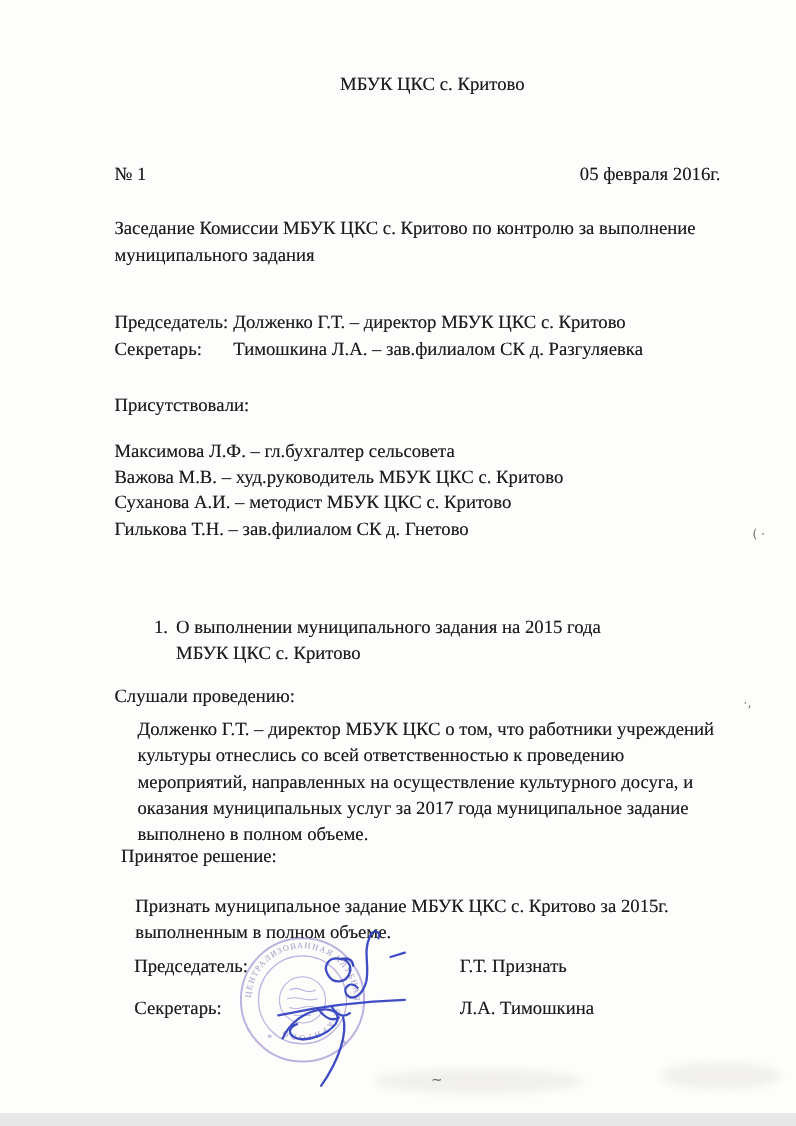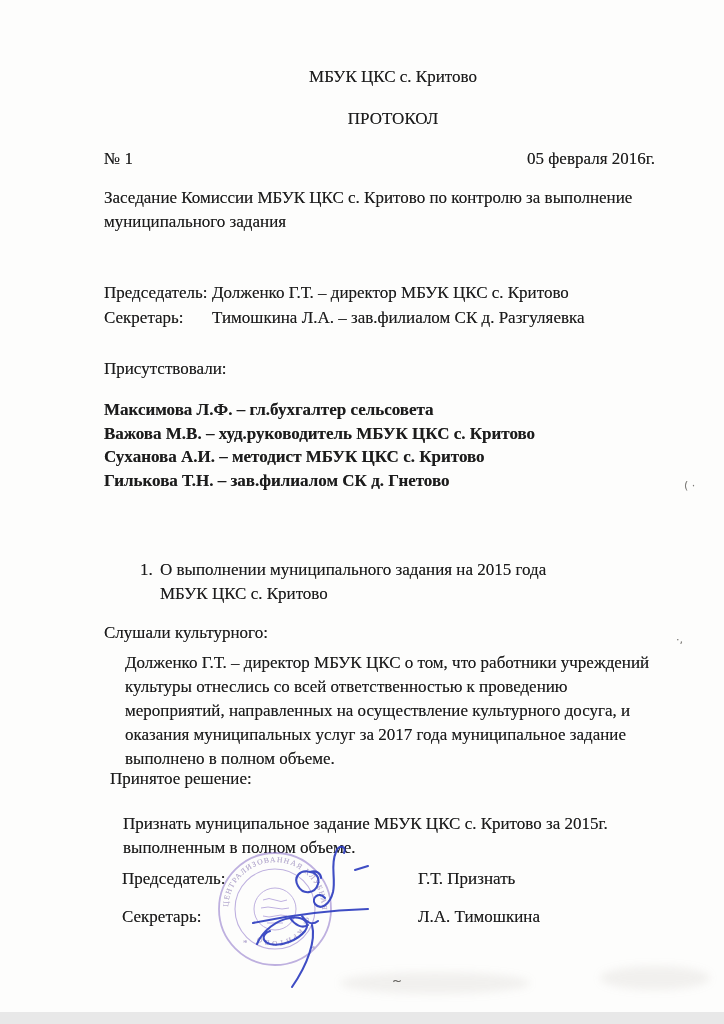--- a/index.html
+++ b/index.html
@@ -14,21 +14,21 @@
     line-height:24px;
     color:#1c1c1c;
   }
   .ink{text-shadow:0 0 .45px rgba(25,25,25,.55);}
   .abs{position:absolute;}
   .center{left:104px;width:578px;text-align:center;}
   .pre{white-space:pre-line;}
   .numrow{left:104px;width:551px;display:flex;justify-content:space-between;}
   .role-row{display:flex;}
   .role-label{flex:0 0 108px;width:108px;}
-  .attendees{line-height:23.7px;font-weight:bold;}
+  .attendees{line-height:23.7px;}
   .item{display:flex;}
   .item-num{flex:0 0 20px;width:20px;}
   .sig-label{position:absolute;left:122px;}
   .sig-name{position:absolute;left:418px;}
   .scanline{
     position:absolute;left:0;top:1017px;width:724px;height:2px;
     background:linear-gradient(90deg,#b3ab9d,#89826f 18%,#9c9488 52%,#8d8578 78%,#b0a899);
     opacity:.85;
   }
   .stamp-sigs{position:absolute;left:215px;top:830px;width:290px;height:180px;}
@@ -45,28 +45,27 @@
     position:absolute;color:rgba(120,115,108,.4);
     font-size:11px;line-height:11px;font-family:"DejaVu Sans",sans-serif;
   }
 </style>
 </head>
 <body>
 
 <div class="page ink">
 
   <div class="abs center" style="top:65px">МБУК ЦКС с. Критово</div>
-  <div class="abs center" style="top:107px">ПРОТОКОЛ</div>
 
   <div class="abs numrow" style="top:147px">
     <span>№ 1</span>
     <span>05 февраля 2016г.</span>
   </div>
 
-  <div class="abs pre" style="top:186px;left:104px;width:560px">Заседание Комиссии МБУК ЦКС с. Критово по контролю за выполнение
+  <div class="abs pre" style="top:196px;left:104px;width:560px">Заседание Комиссии МБУК ЦКС с. Критово по контролю за выполнение
 муниципального задания</div>
 
   <div class="abs" style="top:281px;left:104px;width:560px;line-height:24.8px">
     <div class="role-row">
       <span class="role-label">Председатель:</span>
       <span>Долженко Г.Т. – директор МБУК ЦКС с. Критово</span>
     </div>
     <div class="role-row">
       <span class="role-label">Секретарь:</span>
       <span>Тимошкина Л.А. – зав.филиалом СК д. Разгуляевка</span>
@@ -80,21 +79,21 @@
     <div>Суханова А.И. – методист МБУК ЦКС с. Критово</div>
     <div>Гилькова Т.Н. – зав.филиалом СК д. Гнетово</div>
   </div>
 
   <div class="abs item" style="top:558px;left:140px;width:520px">
     <span class="item-num">1.</span>
     <span class="pre">О выполнении муниципального задания на 2015 года
 МБУК ЦКС с. Критово</span>
   </div>
 
-  <div class="abs" style="top:621px;left:104px">Слушали культурного:</div>
+  <div class="abs" style="top:621px;left:104px">Слушали проведению:</div>
   <div class="abs pre" style="top:651px;left:125px;width:545px">Долженко Г.Т. – директор МБУК ЦКС о том, что работники учреждений
 культуры отнеслись со всей ответственностью к проведению
 мероприятий, направленных на осуществление культурного досуга, и
 оказания муниципальных услуг за 2017 года муниципальное задание
 выполнено в полном объеме.</div>
 
   <div class="abs" style="top:767px;left:110px">Принятое решение:</div>
   <div class="abs pre" style="top:812px;left:123px;width:545px">Признать муниципальное задание МБУК ЦКС с. Критово за 2015г.
 выполненным в полном объеме.</div>
 

